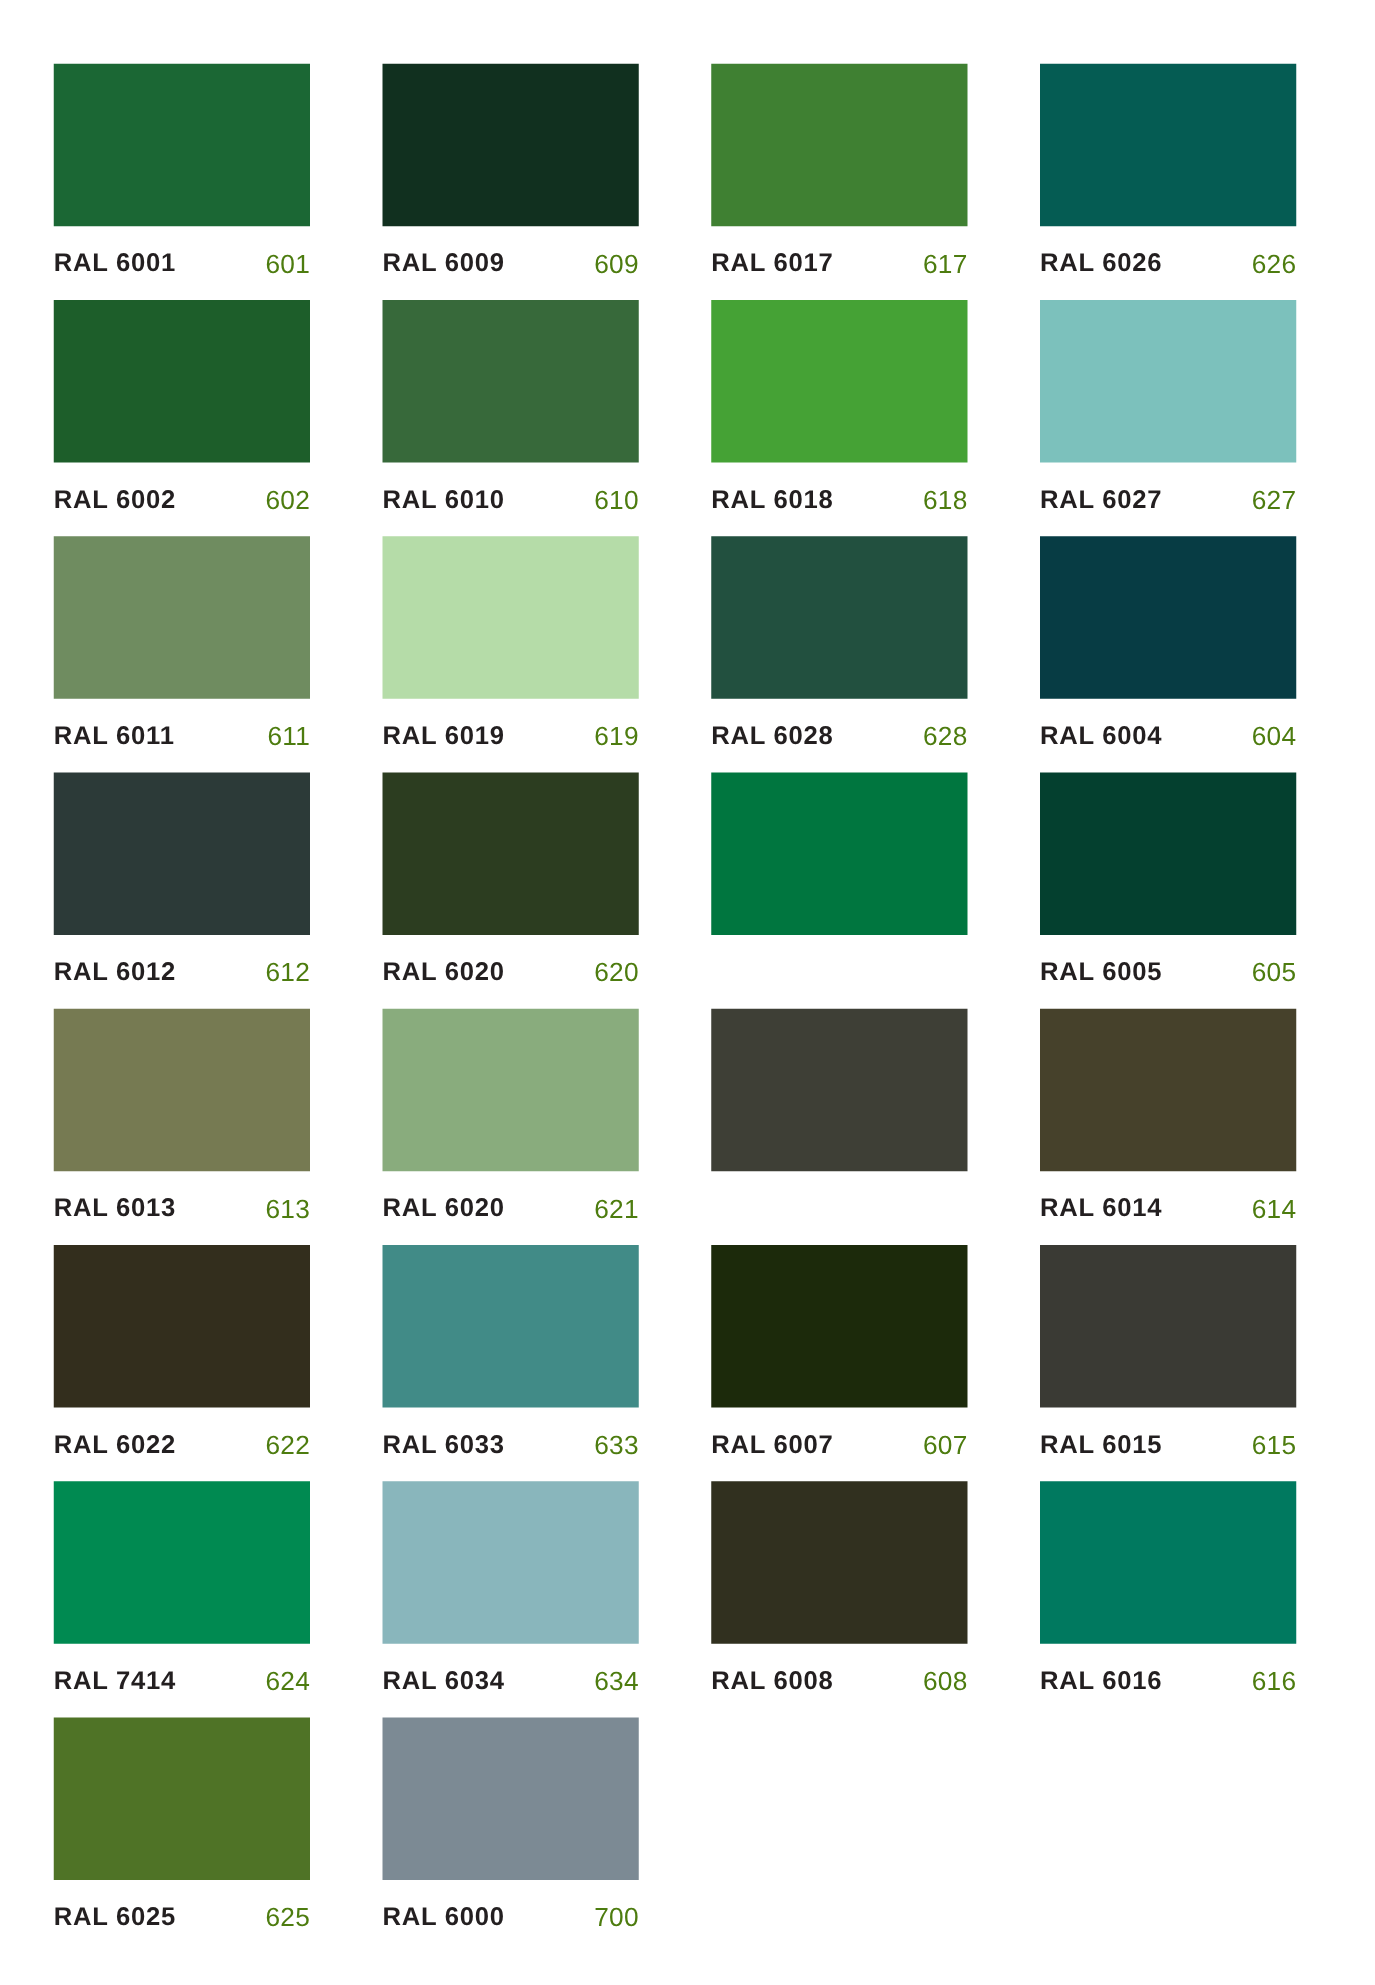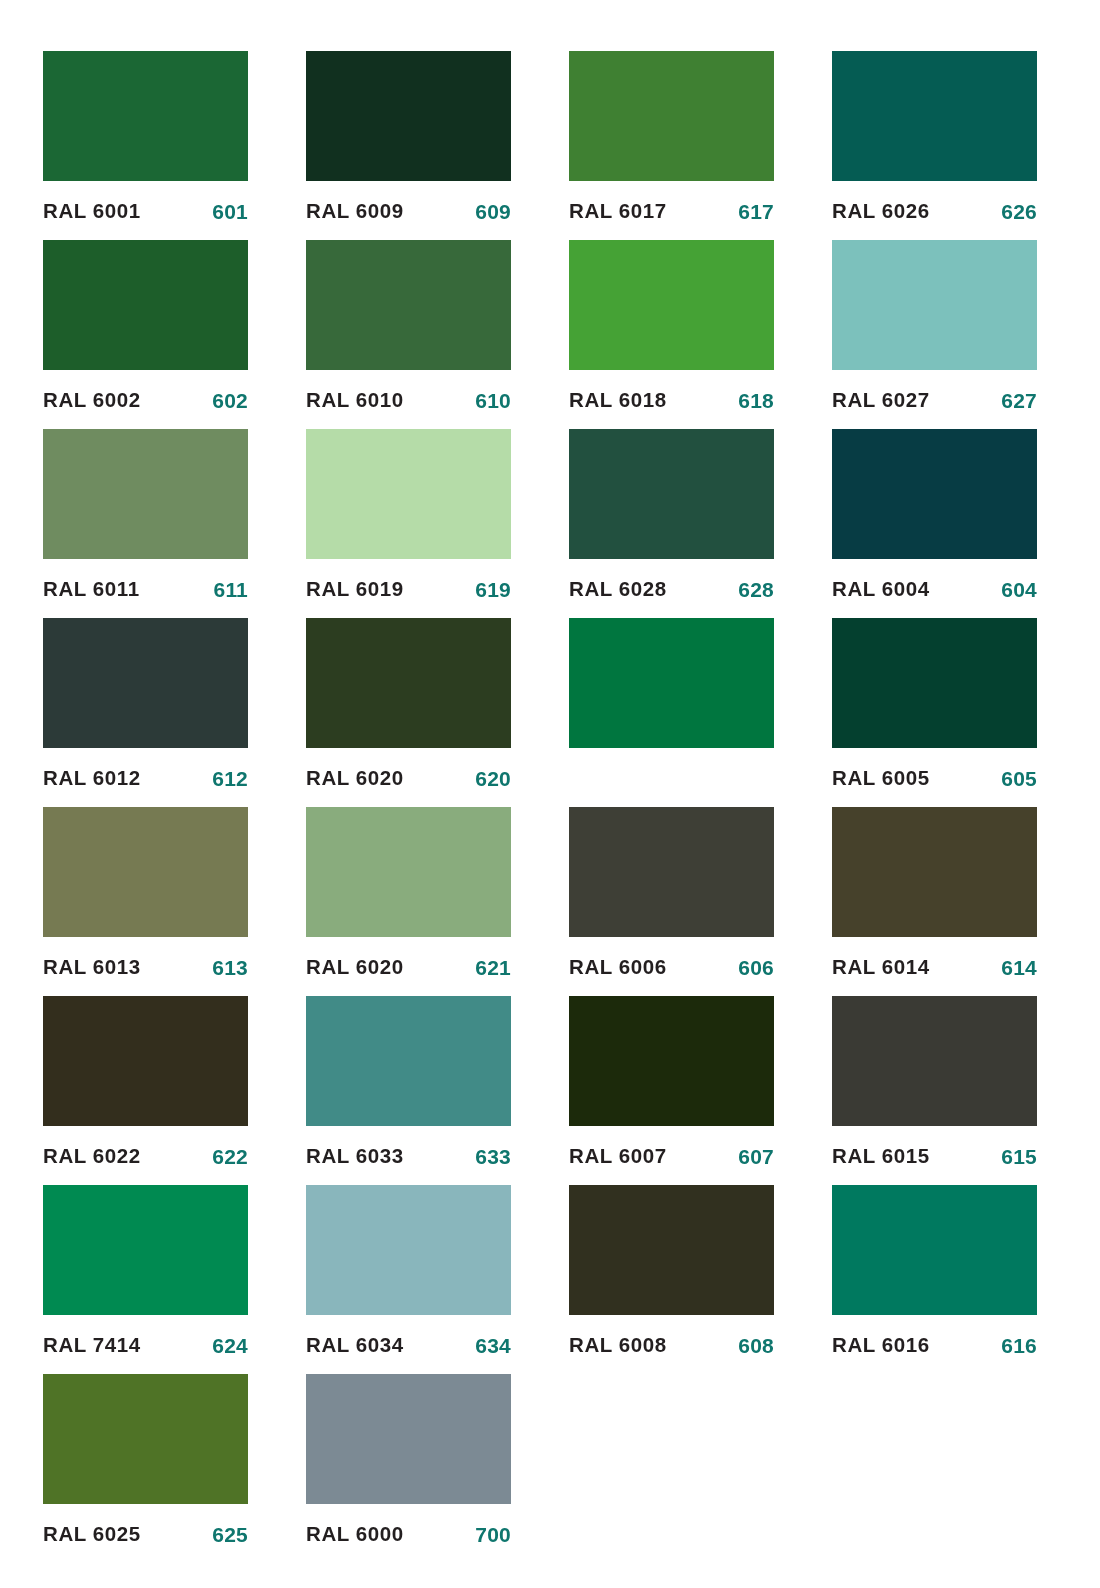--- a/index.html
+++ b/index.html
@@ -50,22 +50,22 @@
   .swatch-name {
     font-size: 20.5px;
     font-weight: 700;
     color: #231f20;
     letter-spacing: 0.6px;
     line-height: 1;
     white-space: nowrap;
   }
   .swatch-code {
     font-size: 21px;
-    font-weight: 700;
-    color: #0f766e;
+    font-weight: 400;
+    color: #4d7c0f;
     letter-spacing: 0.2px;
     line-height: 1;
     white-space: nowrap;
   }
 </style>
 </head>
 <body style="background: rgb(255, 255, 255);">
 
 <div id="chart">
     <div class="swatch-cell">
@@ -185,24 +185,20 @@
     </div>
     <div class="swatch-cell">
       <div class="swatch-chip" style="background-color: rgb(137, 172, 125);"></div>
       <div class="swatch-caption">
         <span class="swatch-name">RAL 6020</span>
         <span class="swatch-code">621</span>
       </div>
     </div>
     <div class="swatch-cell">
       <div class="swatch-chip" style="background-color: rgb(62, 63, 54);"></div>
-      <div class="swatch-caption">
-        <span class="swatch-name">RAL 6006</span>
-        <span class="swatch-code">606</span>
-      </div>
     </div>
     <div class="swatch-cell">
       <div class="swatch-chip" style="background-color: rgb(70, 65, 43);"></div>
       <div class="swatch-caption">
         <span class="swatch-name">RAL 6014</span>
         <span class="swatch-code">614</span>
       </div>
     </div>
     <div class="swatch-cell">
       <div class="swatch-chip" style="background-color: rgb(51, 46, 29);"></div>

